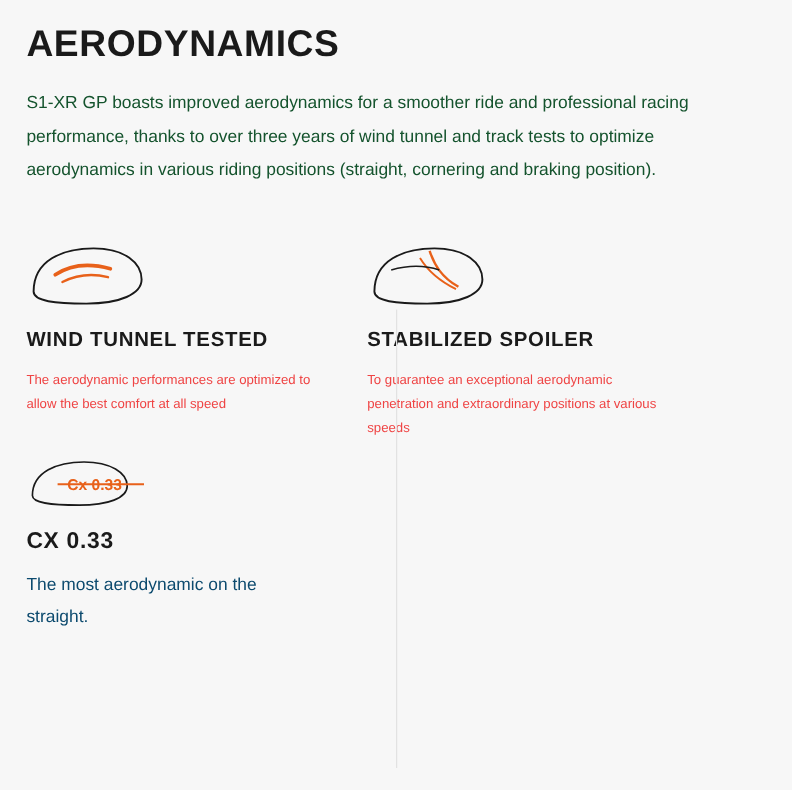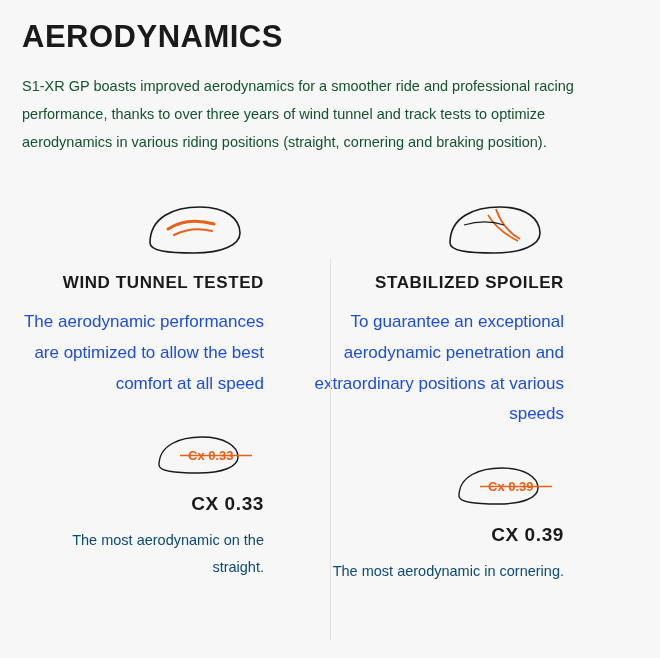--- a/index.html
+++ b/index.html
@@ -38,46 +38,44 @@
     font-weight: 400;
   }
   .grid {
     display: flex;
     margin-top: 44px;
   }
   .col {
     width: 50%;
     box-sizing: border-box;
     padding-right: 34px;
-    text-align: right;
   }
   .col.second {
     padding-left: 8px;
     padding-right: 10px;
   }
   .feature-icon {
     height: 58px;
     margin-bottom: 14px;
   }
   .feature-title {
     font-size: 17px;
     font-weight: bold;
     letter-spacing: 0.6px;
     color: #1a1a1a;
     margin: 0 0 14px 0;
   }
   .feature-desc {
-    font-size: 17px;
+    font-size: 11px;
     line-height: 1.82;
-    color: #1d4ed8;
+    color: #ef4444;
     margin: 0;
   }
   .cx-block {
     margin-top: 34px;
-    margin-left: 22px;
   }
   .cx-icon {
     height: 46px;
     margin-bottom: 14px;
   }
   .cx-title {
     font-size: 19px;
     font-weight: bold;
     letter-spacing: 0.6px;
     color: #1a1a1a;
@@ -139,27 +137,16 @@
         <svg width="120" height="58" viewBox="0 0 120 58">
           <path d="M6 42 C6 16, 30 6, 56 6 C82 6, 96 18, 96 32 C96 44, 78 52, 50 52 C24 52, 6 50, 6 42 Z" fill="none" stroke="#1a1a1a" stroke-width="1.6"></path>
           <path d="M52 8 C56 20, 62 30, 76 38" fill="none" stroke="#e8611a" stroke-width="2"></path>
           <path d="M44 14 C50 24, 58 32, 74 40" fill="none" stroke="#e8611a" stroke-width="1.6"></path>
           <path d="M20 24 C34 20, 48 20, 60 24" fill="none" stroke="#1a1a1a" stroke-width="1.2"></path>
         </svg>
       </div>
       <h2 class="feature-title">STABILIZED SPOILER</h2>
       <p class="feature-desc">To guarantee an exceptional aerodynamic penetration and extraordinary positions at various speeds</p>
 
-      <div class="cx-block">
-        <div class="cx-icon">
-          <svg width="110" height="46" viewBox="0 0 110 46">
-            <path d="M5 32 C5 12, 26 4, 48 4 C70 4, 84 13, 84 24 C84 34, 68 40, 44 40 C20 40, 5 38, 5 32 Z" fill="none" stroke="#1a1a1a" stroke-width="1.4"></path>
-            <text x="34" y="27" font-family="Liberation Sans, sans-serif" font-size="13" font-weight="bold" fill="#e8611a">Cx 0.39</text>
-            <line x1="26" y1="22.5" x2="98" y2="22.5" stroke="#e8611a" stroke-width="1.6"></line>
-          </svg>
-        </div>
-        <h3 class="cx-title">CX 0.39</h3>
-        <p class="cx-desc">The most aerodynamic in cornering.</p>
-      </div>
     </div>
 
   </div>
 </div>
 
 </body></html>

